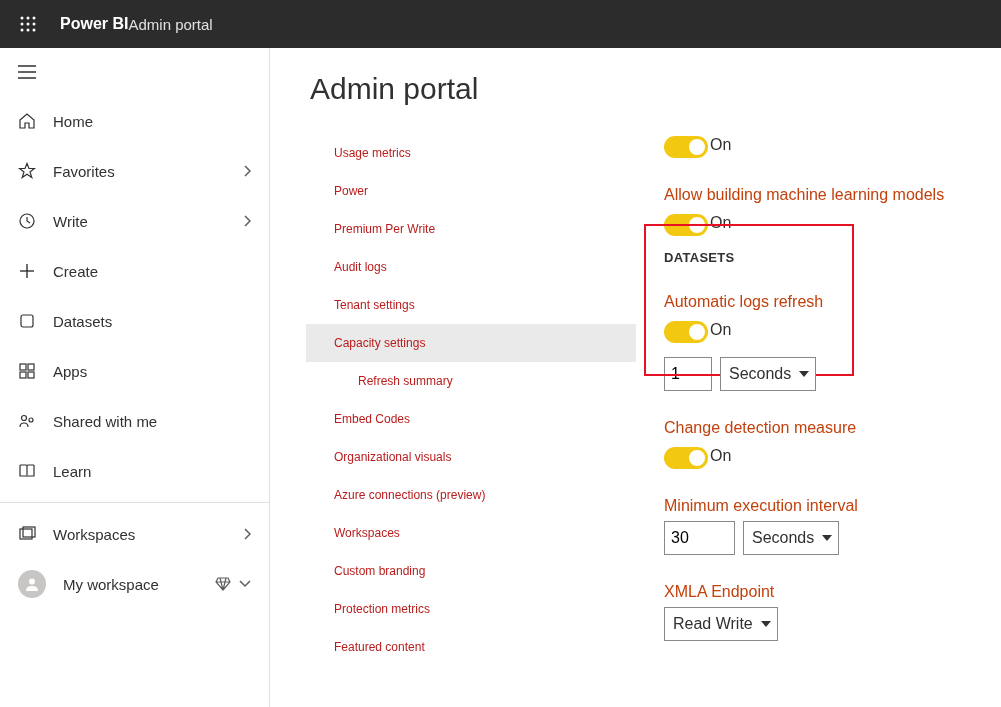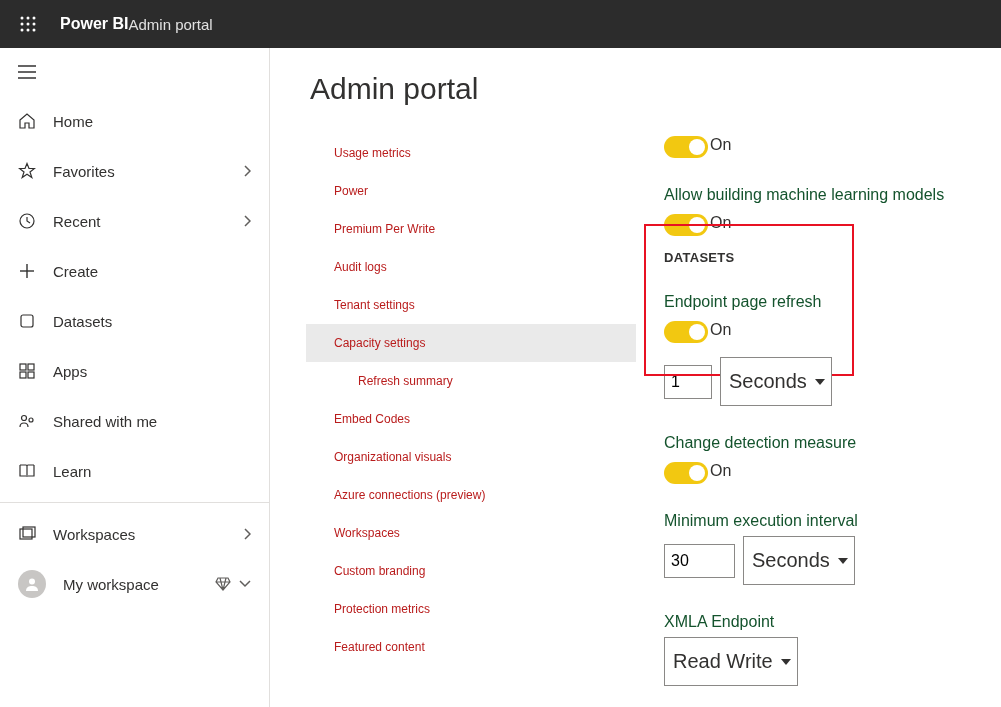--- a/index.html
+++ b/index.html
@@ -31,26 +31,26 @@
   .admin-menu { }
   .admin-item { height: 38px; display:flex; align-items:center; padding-left: 28px; font-size: 12px; color:#b91c1c; cursor:pointer; }
   .admin-item.selected { background:#eaeaea; }
   .admin-sub { padding-left: 52px; }
 
   .content-right { flex:1; padding-top: 54px; padding-left: 28px; position:relative; }
   .toggle-row { display:flex; align-items:flex-start; gap:2px; margin: 10px 0 14px; }
   .tog { width:44px; height:22px; border-radius:11px; background:#f2c811; position:relative; cursor:pointer; }
   .tog .knob { position:absolute; right:3px; top:3px; width:16px; height:16px; border-radius:50%; background:#fff; }
   .tog-label { font-size:16px; }
-  .field-label { font-size:16px; margin-bottom:6px; color:#14532d;margin-top:28px; }
+  .field-label { font-size:16px; margin-bottom:6px; color:#c2410c;margin-top:28px; }
   .section-head { font-size:13px; font-weight:700; letter-spacing:0.3px; color:#323130; margin-top:6px; margin-bottom:4px; }
   .row-inputs { display:flex; gap:8px; align-items:center; margin-bottom:14px; }
   .num-input { width:48px; height:34px; border:1px solid #8a8886; font-size:16px; padding:0 6px; }
   .num-input.w30 { width:71px; }
-  .sel { height:49px; border:1px solid #8a8886; font-size:20px; padding:0 24px 0 8px; background:#fff; position:relative; display:flex; align-items:center; cursor:pointer; }
+  .sel { height:34px; border:1px solid #8a8886; font-size:16px; padding:0 24px 0 8px; background:#fff; position:relative; display:flex; align-items:center; cursor:pointer; }
   .sel::after { content:""; position:absolute; right:6px; top:50%; width:0;height:0; border-left:5px solid transparent; border-right:5px solid transparent; border-top:6px solid #323130; transform:translateY(-50%); }
 
   .redbox { position:absolute; border:2px solid #e81123; pointer-events:none; }
   .redbox1 { top: 152px; left: 8px; width: 210px; height: 152px; }
 
   svg { display:block; }
 </style>
 </head>
 <body>
 
@@ -103,21 +103,21 @@
             </svg>
           </span>
       </div>
       <div class="nav-item">
         <span class="ic">
             <svg width="18" height="18" viewBox="0 0 18 18" fill="none" stroke="#323130" stroke-width="1.2">
               <circle cx="9" cy="9" r="7"></circle>
               <path d="M9 5 V9 L12 11"></path>
             </svg>
           </span>
-        <span class="lbl">Recent</span>
+        <span class="lbl">Write</span>
         <span class="chev">
             <svg width="8" height="12" viewBox="0 0 8 12" fill="none" stroke="#605e5c" stroke-width="1.5">
               <path d="M2 1 L7 6 L2 11"></path>
             </svg>
           </span>
       </div>
       <div class="nav-item">
         <span class="ic">
             <svg width="18" height="18" viewBox="0 0 18 18" stroke="#323130" stroke-width="1.4">
               <line x1="9" y1="2" x2="9" y2="16"></line>
@@ -235,21 +235,21 @@
         <div class="tog">
             <div class="knob"></div>
           </div>
         <div class="tog-label">On</div>
       </div>
 
       <div class="section-head">DATASETS</div>
 
       <div class="redbox redbox1"></div>
 
-      <div class="field-label">Endpoint page refresh</div>
+      <div class="field-label">Automatic logs refresh</div>
       <div class="toggle-row">
         <div class="tog">
             <div class="knob"></div>
           </div>
         <div class="tog-label">On</div>
       </div>
       <div class="row-inputs">
         <input class="num-input" value="1" style="">
         <div class="sel">Seconds</div>
       </div>

